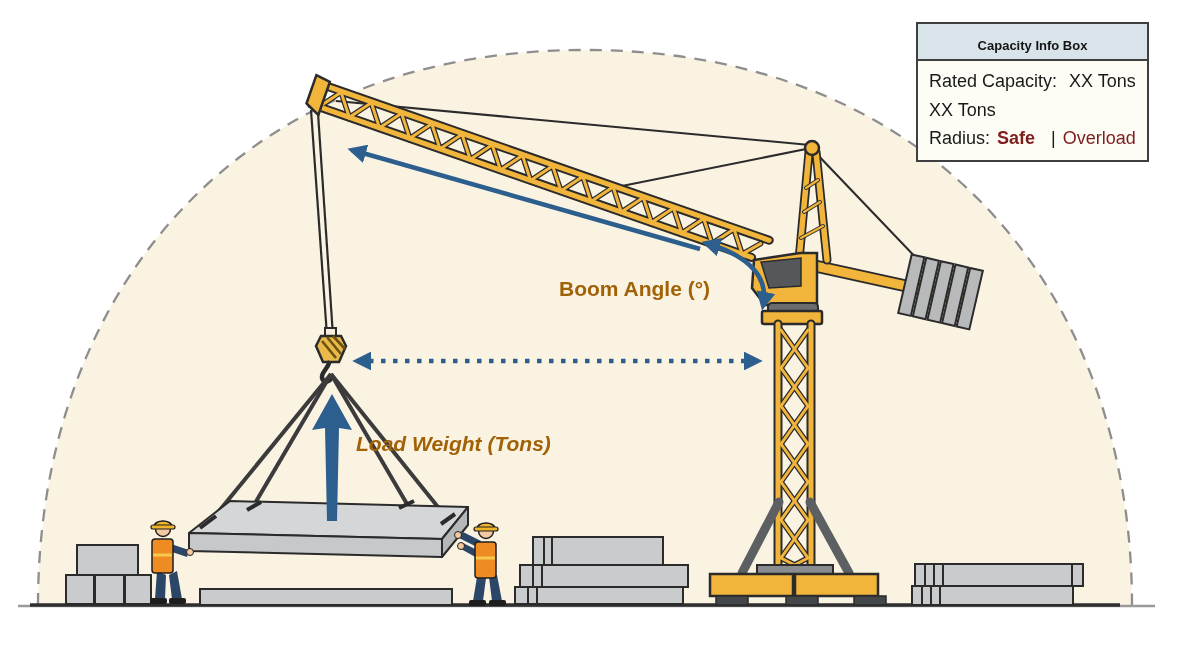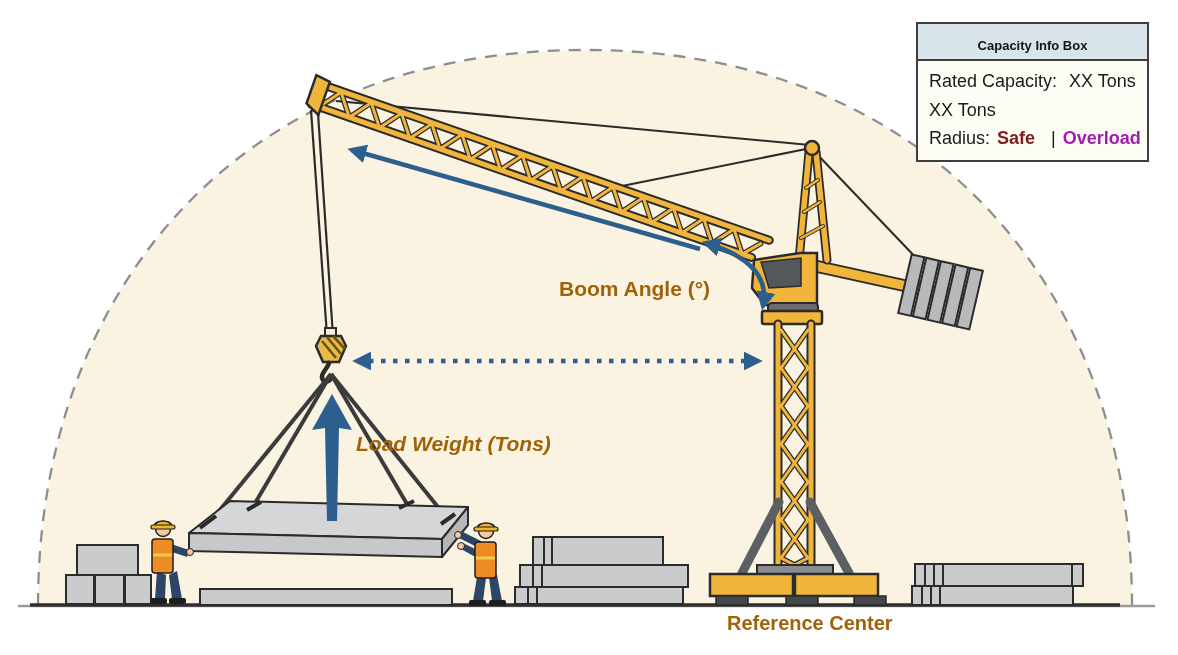--- a/index.html
+++ b/index.html
@@ -28,21 +28,21 @@
     font-size:13px;font-weight:bold;color:#141414;
     text-align:center;padding:14px 0 6px 0;
   }
   .info-body{padding:6px 8px 7px 11px;}
   .info-row{display:flex;font-size:18px;line-height:28.5px;color:#1a1a1a;justify-content:flex-end;}
   .info-row .lbl{flex:0 0 140px;}
   .info-row .val{flex:1;}
   .info-row.status{display:block;}
   .safe{color:#7f1d1d;font-weight:bold;margin-left:7px;}
   .sep{margin-left:16px;margin-right:7px;color:#1a1a1a;}
-  .overload{color:#a21caf;font-weight:bold;}
+  .overload{color:#7f1d1d;font-weight:normal;}
 </style>
 </head>
 <body>
 
 <div class="stage">
 
 <svg class="scene-svg" width="1178" height="655" viewBox="0 0 1178 655">
   <defs>
     <marker id="arrowblue" viewBox="0 0 10 10" refX="7.5" refY="5" markerWidth="4.2" markerHeight="4.2" orient="auto-start-reverse">
       <path d="M0,0 L10,5 L0,10 Z" fill="#2d5f8e"></path>
@@ -204,21 +204,20 @@
   <g>
     <polygon points="327,521 325,428 312,430 332,394 352,430 339,428 337,521" fill="#2d5f8e"></polygon>
     <path d="M357,361 L758,361" stroke="#2d5f8e" stroke-width="4.5" stroke-dasharray="4.5 7.5" fill="none" marker-start="url(#arrowblue)" marker-end="url(#arrowblue)"></path>
     <path d="M352,150 L700,249" stroke="#2d5f8e" stroke-width="4.5" fill="none" marker-start="url(#arrowblue)"></path>
     <path d="M706,243 Q772,263 763,306" stroke="#2d5f8e" stroke-width="4.5" fill="none" marker-start="url(#arrowblue)" marker-end="url(#arrowblue)"></path>
   </g>
 </svg>
 
 <div class="diagram-label lbl-boom">Boom Angle (°)</div>
 <div class="diagram-label lbl-load">Load Weight (Tons)</div>
-<div class="diagram-label lbl-ref">Reference Center</div>
 
 <div class="info-box">
   <div class="info-header">Capacity Info Box</div>
   <div class="info-body">
     <div class="info-row">
       <span class="lbl">Rated Capacity:</span>
       <span class="val">XX Tons</span>
     </div>
     <div class="info-row">
       <span class="val">XX Tons</span>

